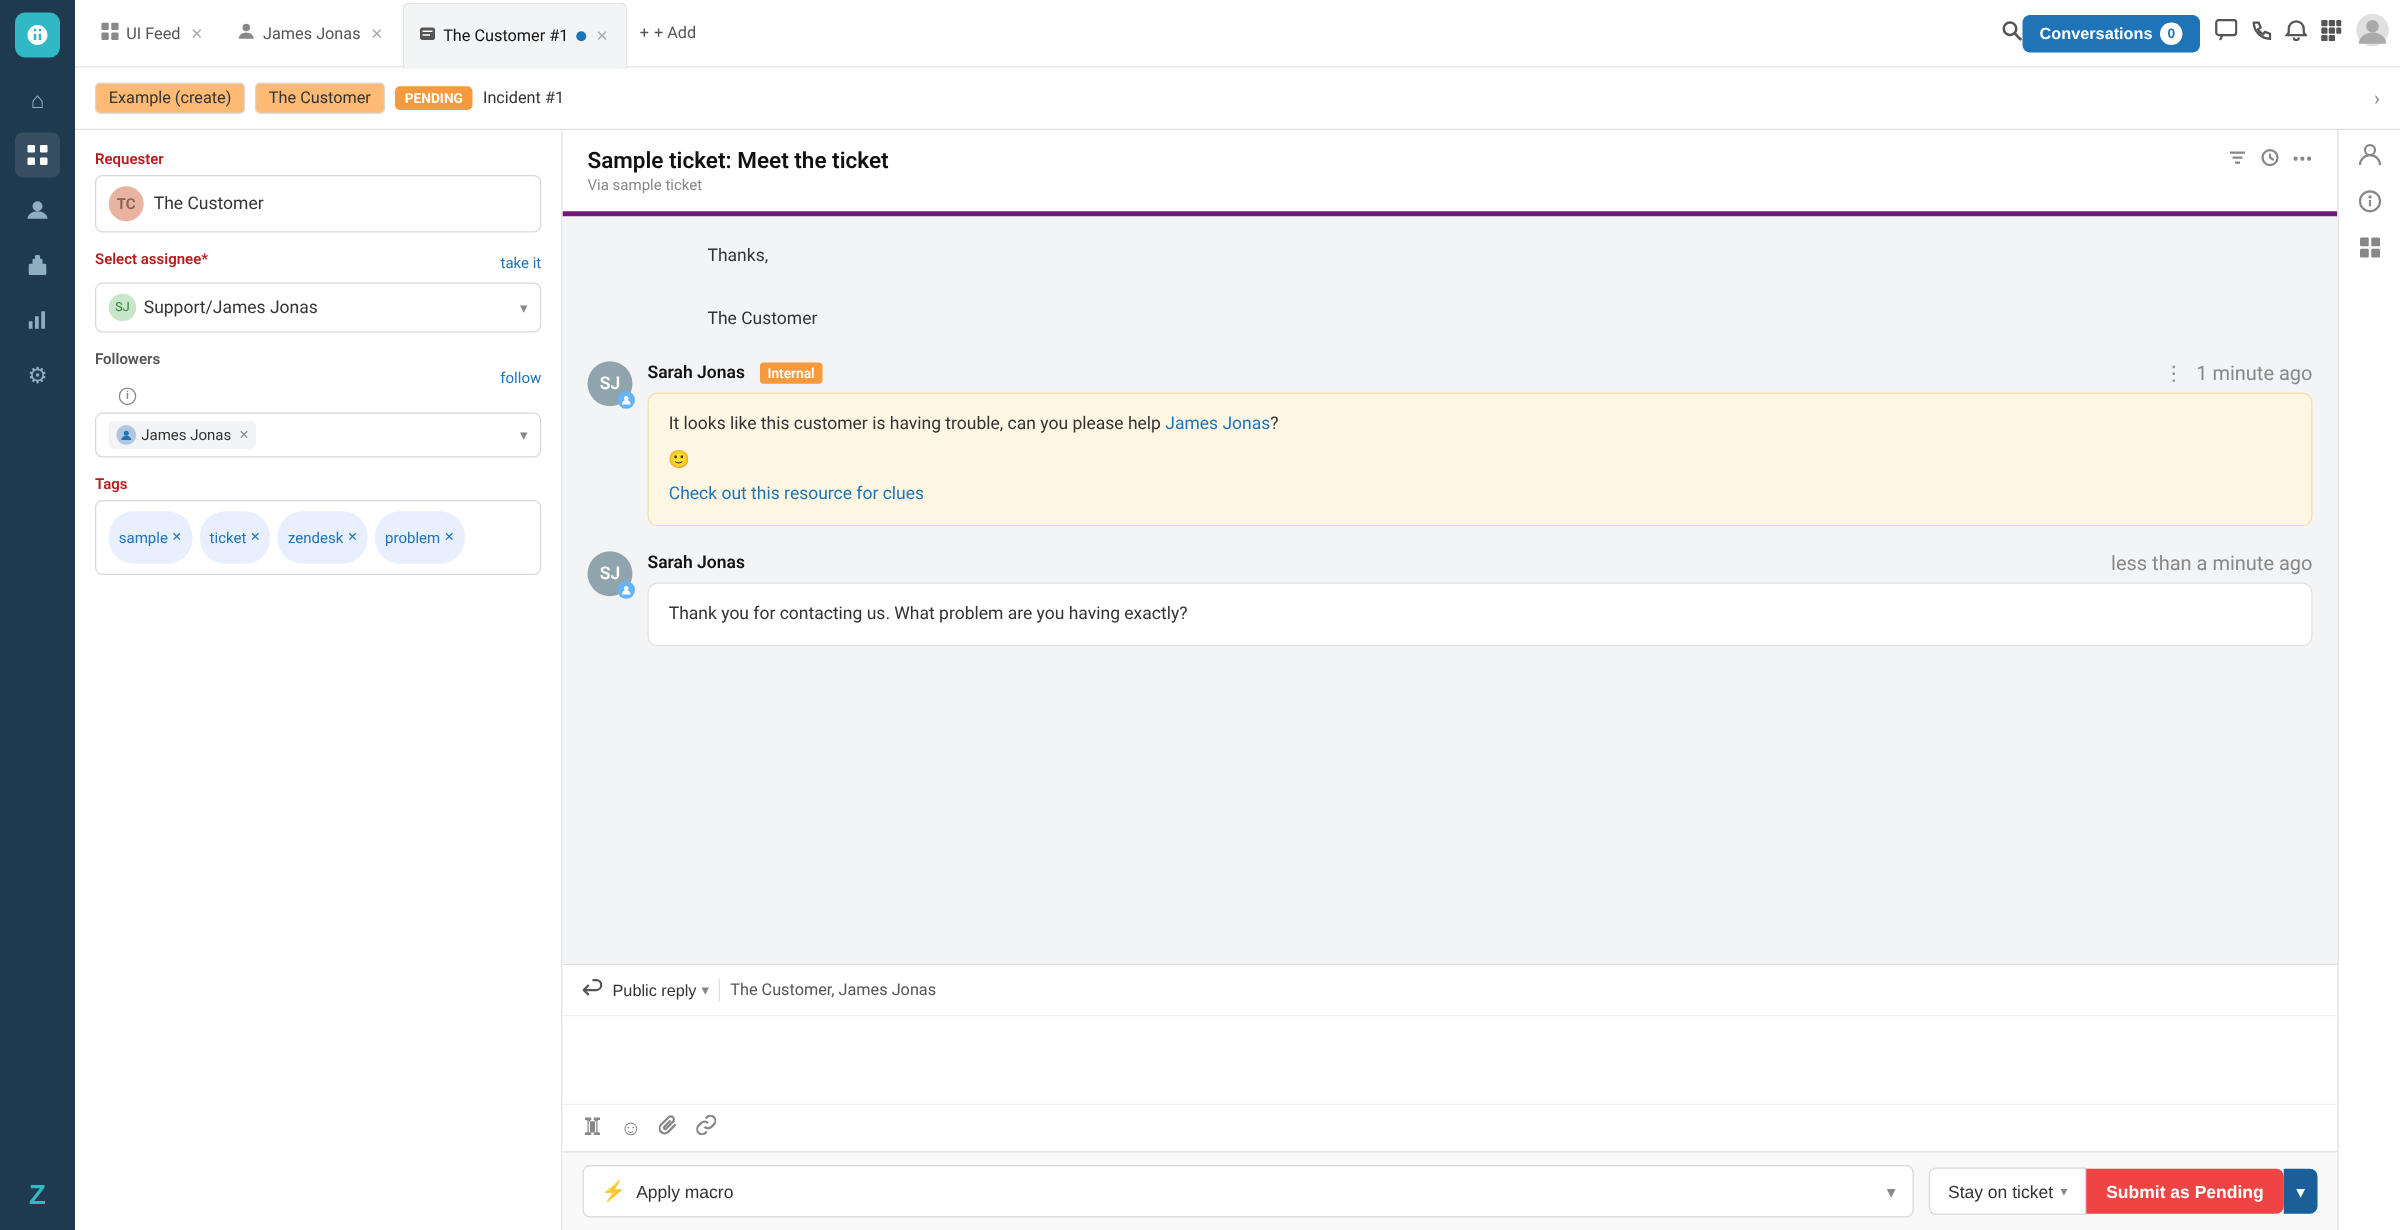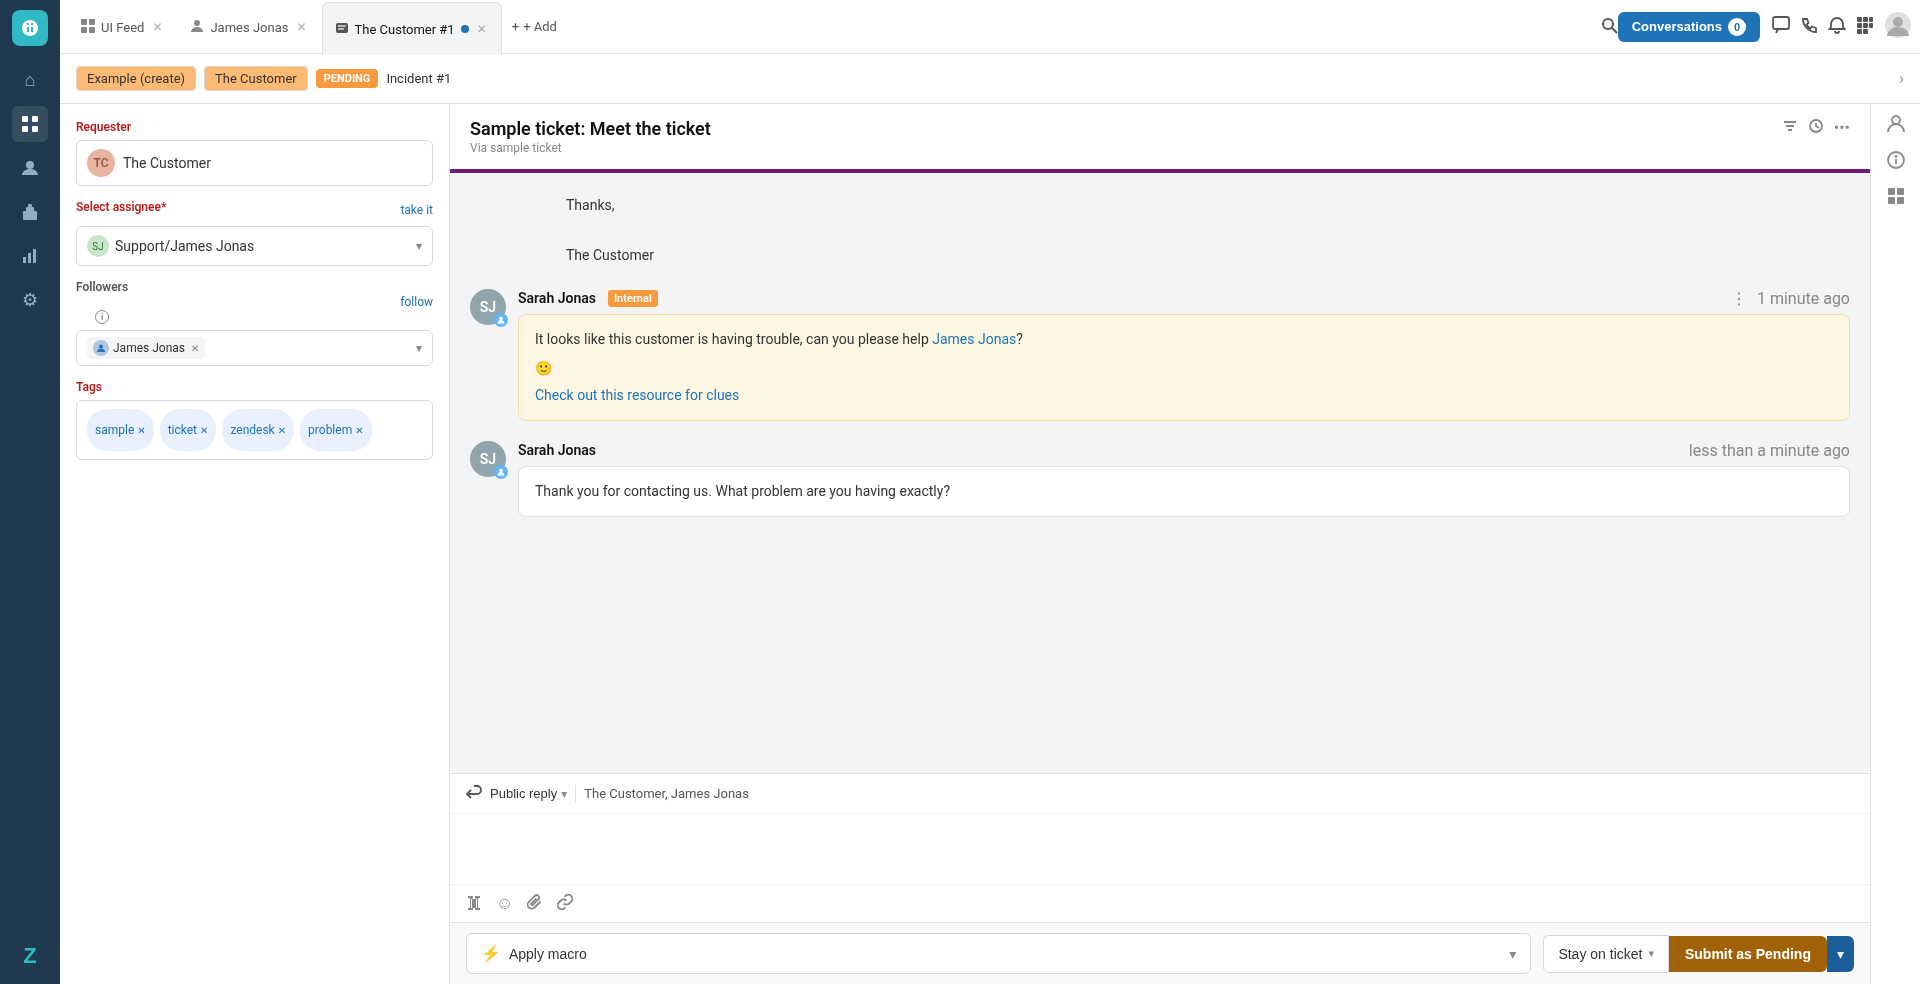--- a/index.html
+++ b/index.html
@@ -252,21 +252,21 @@
     }
     .apply-macro-left { display: flex; align-items: center; gap: 8px; }
     .apply-macro-icon { color: #f79a3e; font-size: 16px; }
     .stay-on-ticket-btn {
       display: flex; align-items: center; gap: 6px;
       border: 1px solid #d8d8d8; border-radius: 6px 0 0 6px; padding: 10px 14px;
       background: #fff; cursor: pointer; font-size: 14px; color: #333;
     }
     .submit-pending-btn {
       display: flex; align-items: center; gap: 6px;
-      background: #a16207; color: white; border: none; border-radius: 0 6px 6px 0;
+      background: #ef4444; color: white; border: none; border-radius: 0 6px 6px 0;
       padding: 10px 16px; cursor: pointer; font-size: 14px; font-weight: 600;
     }
     .submit-chevron {
       background: #1a5f9a; color: white; border: none; border-radius: 0 6px 6px 0;
       padding: 10px 10px; cursor: pointer; font-size: 14px;
     }
 
     
     .far-right-panel {
       width: 50px; background: #fff; border-left: 1px solid #e0e0e0;

